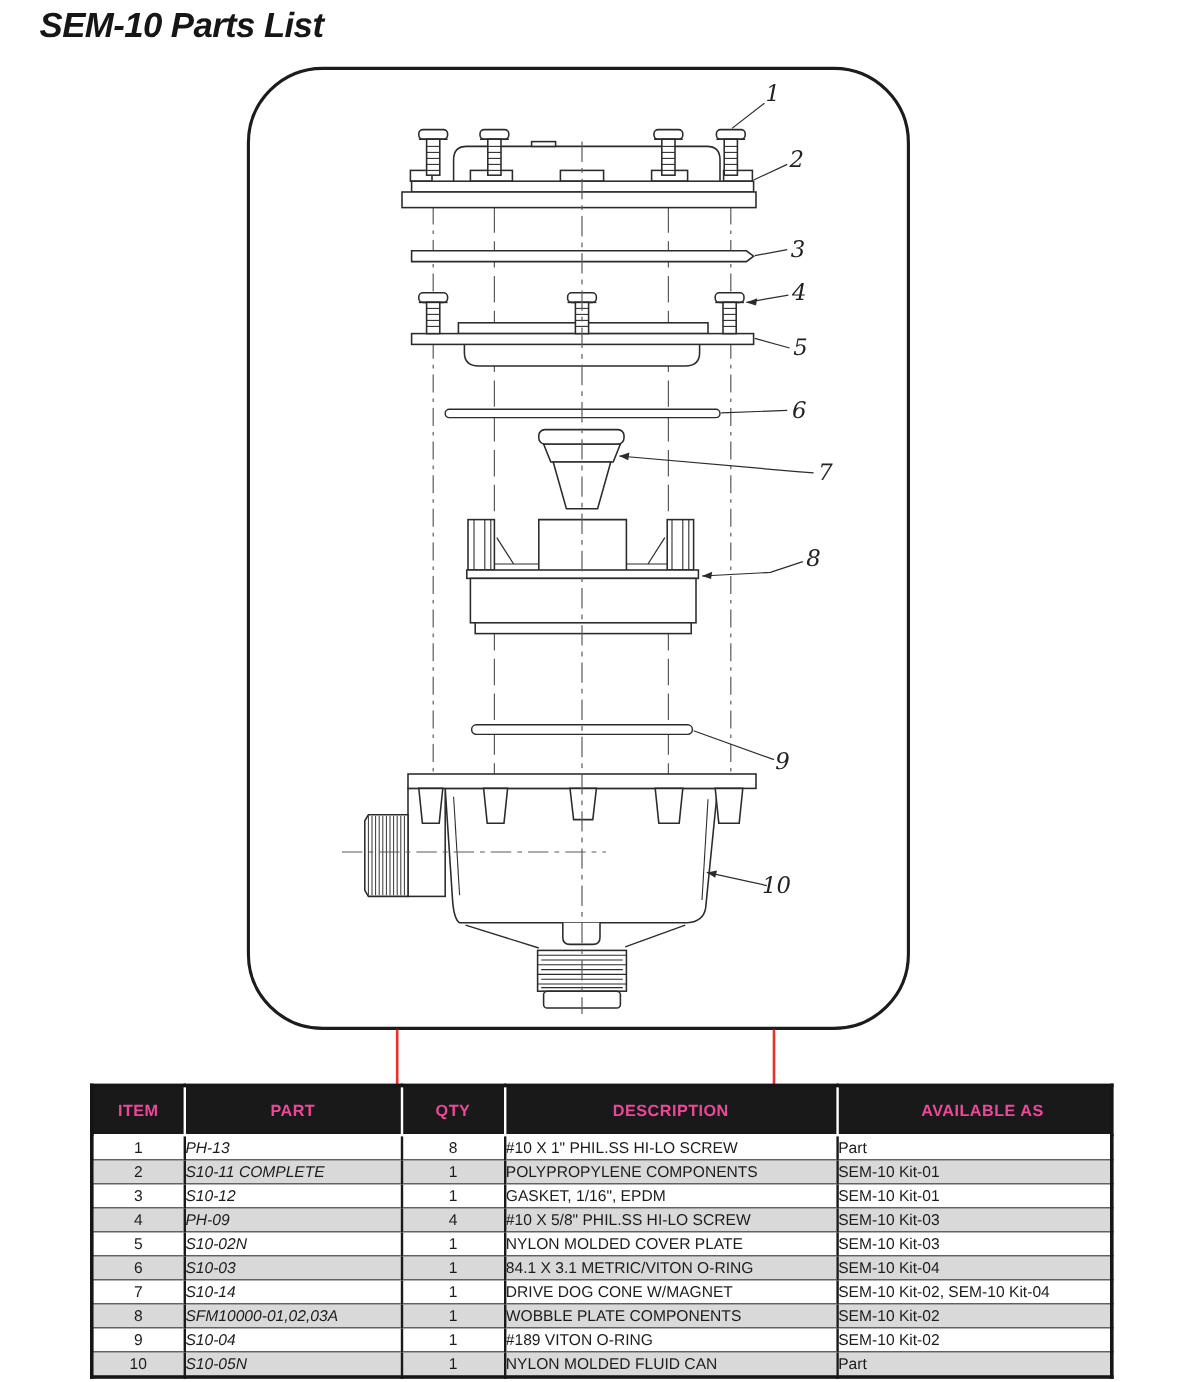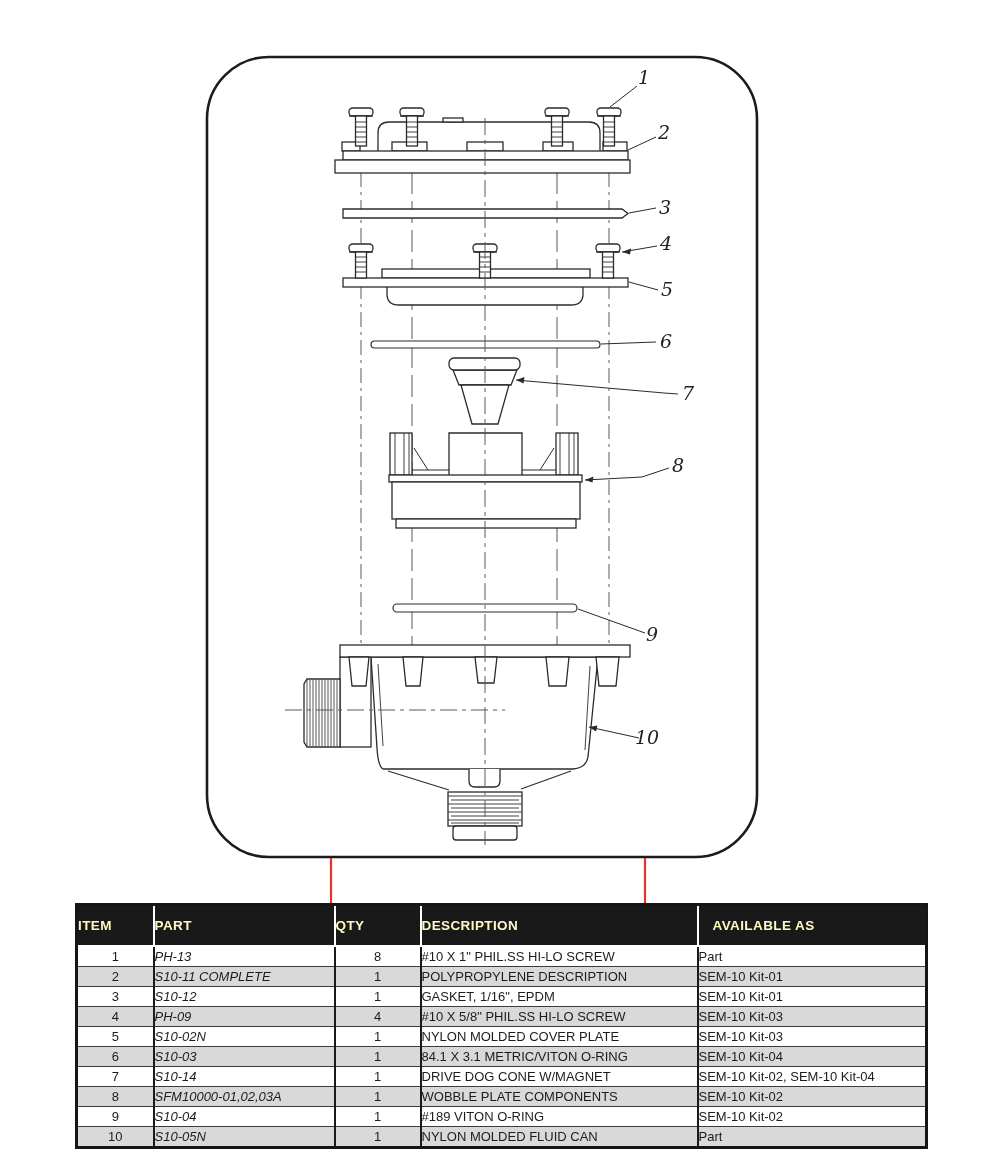--- a/index.html
+++ b/index.html
@@ -3,43 +3,44 @@
 <meta charset="utf-8">
 <style>
   html,body{margin:0;padding:0;background:#ffffff;}
   .page{position:relative;width:1000px;height:1152px;background:#fff;overflow:hidden;
         font-family:"Liberation Sans",sans-serif;color:#111;}
   .title{position:absolute;left:33px;top:6px;font-size:29px;font-weight:bold;font-style:italic;
          letter-spacing:-0.5px;color:#161616;}
   svg.diagram{position:absolute;left:0;top:0;}
   table.parts{position:absolute;left:75px;top:903px;width:850px;border-collapse:collapse;
               table-layout:fixed;border:3px solid #151515;}
-  table.parts th{background:#191919;color:#fef9c3;font-size:13.5px;font-weight:bold;
+  table.parts th{background:#191919;color:#ec4899;font-size:13.5px;font-weight:bold;
                  letter-spacing:0.4px;height:39px;border-right:2px solid #ffffff;
                  border-top:2px solid #ffffff;border-bottom:2px solid #ffffff;
-                 text-align:left;vertical-align:middle;padding:0;}
+                 text-align:center;vertical-align:middle;padding:0;}
   table.parts th:last-child{border-right:none;padding-left:14px;}
   table.parts td{font-size:13px;height:19px;padding:0;vertical-align:middle;
                  border-right:2px solid #1a1a1a;white-space:nowrap;overflow:hidden;
                  color:#1c1c1c;}
   table.parts td:last-child{border-right:none;}
   table.parts tbody tr{border-top:1px solid #3c3c3c;}
   table.parts tbody tr:first-child{border-top:none;}
   table.parts tbody tr.alt{background:#d9d9d9;}
   td.c-item,td.c-qty{text-align:center;}
   td.c-part{padding-left:19px;font-style:italic;}
   td.c-desc{padding-left:13px;}
   td.c-avail{padding-left:23px;}
   .w-item{width:77px;} .w-part{width:181px;} .w-qty{width:86px;} .w-desc{width:277px;} .w-avail{width:229px;}
 </style>
 </head>
 <body>
 
 <div class="page">
 
+  <div class="title">SEM-10 Parts List</div>
 
   <svg class="diagram" width="1000" height="910" viewBox="0 0 1000 910">
     <defs>
       <g id="screwL">
         <rect x="-12" y="0" width="24" height="8" rx="3.5" fill="#fff" stroke="#2b2b2b" stroke-width="1.3"></rect>
         <line x1="-12" y1="8" x2="12" y2="8" stroke="#2b2b2b" stroke-width="1.3"></line>
         <rect x="-5.5" y="8" width="11" height="30" fill="#fff" stroke="#2b2b2b" stroke-width="1.3"></rect>
         <g stroke="#2b2b2b" stroke-width="0.9">
           <line x1="-5.5" y1="14" x2="5.5" y2="14"></line>
             <line x1="-5.5" y1="19" x2="5.5" y2="19"></line>
@@ -252,21 +253,21 @@
         <td class="c-item">1</td>
         <td class="c-part">PH-13</td>
         <td class="c-qty">8</td>
         <td class="c-desc">#10 X 1" PHIL.SS HI-LO SCREW</td>
         <td class="c-avail">Part</td>
       </tr>
       <tr class="alt">
         <td class="c-item">2</td>
         <td class="c-part">S10-11 COMPLETE</td>
         <td class="c-qty">1</td>
-        <td class="c-desc">POLYPROPYLENE DESCRIPTION</td>
+        <td class="c-desc">POLYPROPYLENE COMPONENTS</td>
         <td class="c-avail">SEM-10 Kit-01</td>
       </tr>
       <tr>
         <td class="c-item">3</td>
         <td class="c-part">S10-12</td>
         <td class="c-qty">1</td>
         <td class="c-desc">GASKET, 1/16", EPDM</td>
         <td class="c-avail">SEM-10 Kit-01</td>
       </tr>
       <tr class="alt">

